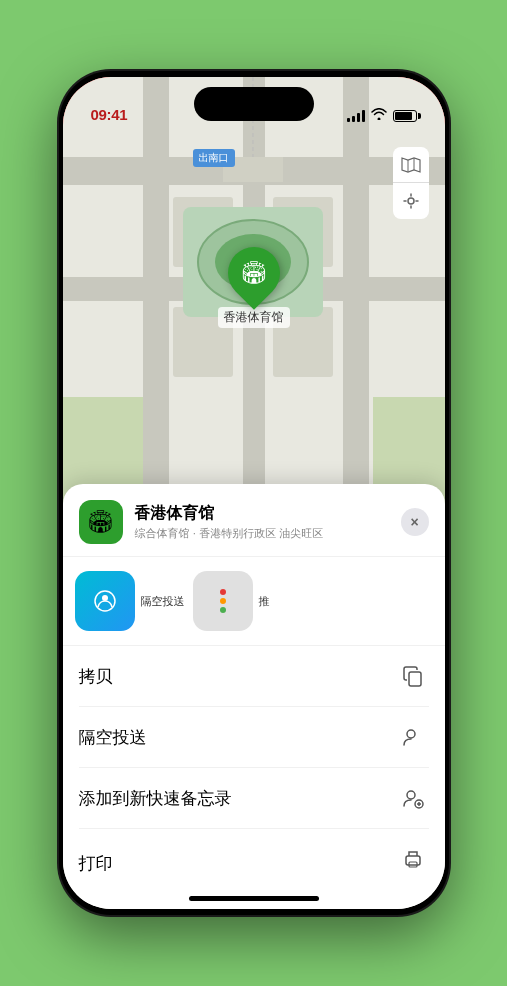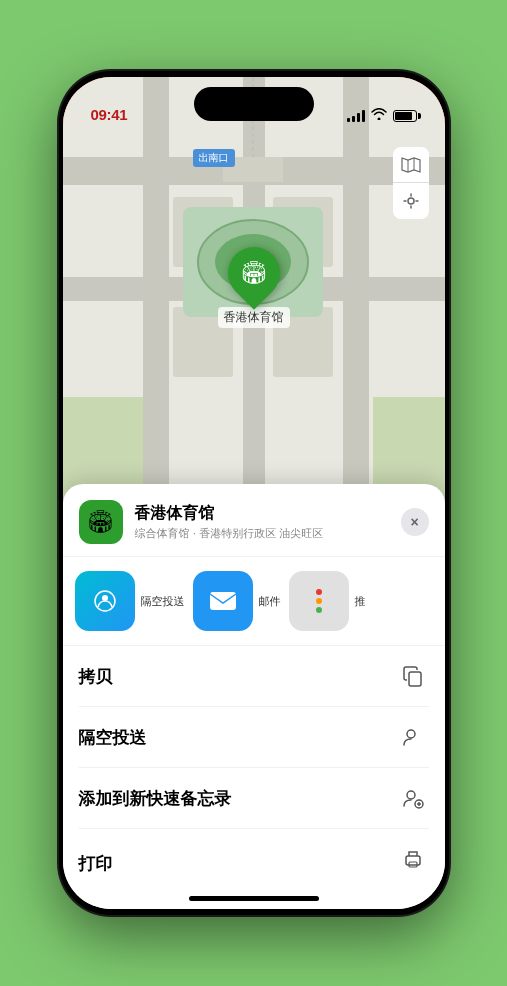--- a/index.html
+++ b/index.html
@@ -330,21 +330,20 @@
       padding: 0 16px;
     }
 
     .action-item {
       display: flex;
       align-items: center;
       justify-content: space-between;
       padding: 14px 0;
       border-bottom: 1px solid #f0f0f0;
       cursor: pointer;
-      font-weight: bold;
     }
 
     .action-item:last-child {
       border-bottom: none;
       align-items: flex-end;
     }
 
     .action-label {
       font-size: 17px;
       color: #000;
@@ -486,29 +485,20 @@
             <svg width="32" height="32" viewBox="0 0 32 32">
                 <circle cx="16" cy="16" r="10" stroke="white" stroke-width="1.5" fill="none"></circle>
                 <circle cx="16" cy="13" r="3" fill="white"></circle>
                 <path d="M9 22c1-4 4-6 7-6s6 2 7 6" fill="none" stroke="white" stroke-width="1.5"></path>
               </svg>
           </div>
           <span class="share-label">隔空投送</span>
         </div>
 
 
-        <div class="share-item">
-          <div class="share-icon-box share-icon-mail">
-            <svg width="34" height="34" viewBox="0 0 34 34">
-                <rect x="4" y="8" width="26" height="18" rx="3" fill="white"></rect>
-                <path d="M4 10l13 9 13-9" stroke="#2196f3" stroke-width="1.5" fill="none"></path>
-              </svg>
-          </div>
-          <span class="share-label">邮件</span>
-        </div>
 
 
         <div class="share-item">
           <div class="share-icon-box" style="background:#e0e0e0;">
             <div style="display:flex;flex-direction:column;align-items:center;gap:3px;">
               <div style="width:6px;height:6px;background:#e53935;border-radius:50%;"></div>
               <div style="width:6px;height:6px;background:#ff9800;border-radius:50%;"></div>
               <div style="width:6px;height:6px;background:#4caf50;border-radius:50%;"></div>
             </div>
           </div>

